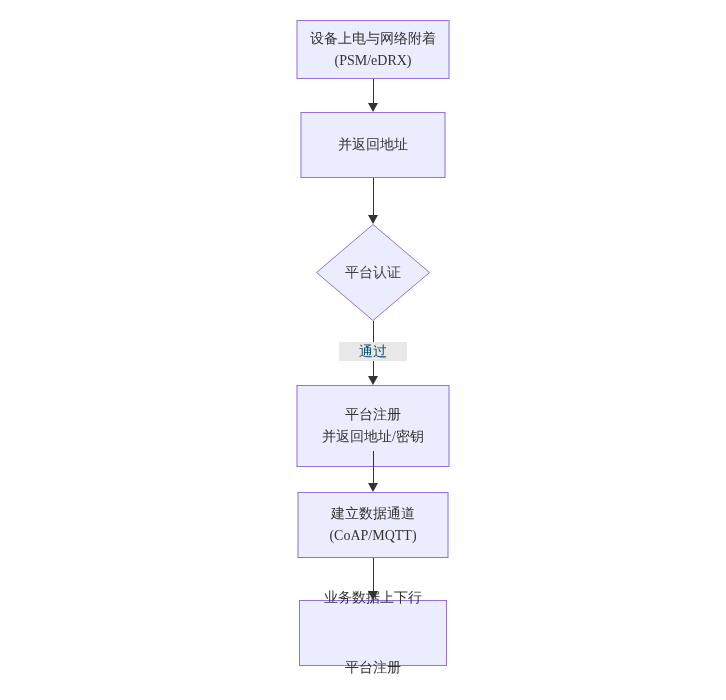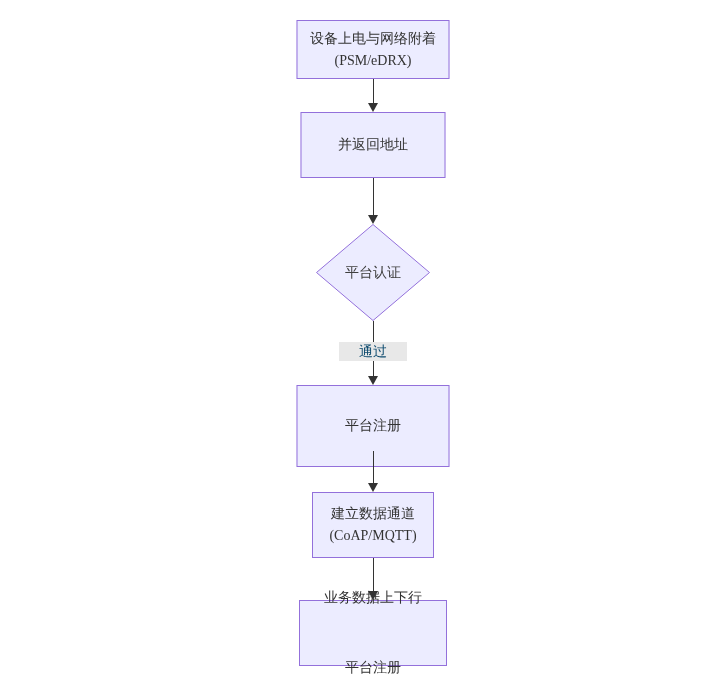--- a/index.html
+++ b/index.html
@@ -119,28 +119,29 @@
   </div>
 
   <div class="edge" style="top:321px; height:64px;">
     <div class="shaft"></div>
     <div class="head"></div>
     <div class="edge-label">通过</div>
   </div>
 
   <div class="node" style="top:385px; width:153px; height:82px;">
     <div>平台注册</div>
+    <div>并返回地址/密钥</div>
   </div>
 
   <div class="edge" style="top:451px; height:41px;">
     <div class="shaft"></div>
     <div class="head"></div>
   </div>
 
-  <div class="node" style="top:492px; width:122px; height:66px;">
+  <div class="node" style="top:492px; width:151px; height:66px;">
     <div>建立数据通道</div>
     <div>(CoAP/MQTT)</div>
   </div>
 
   <div class="edge" style="top:558px; height:42px;">
     <div class="shaft"></div>
     <div class="head"></div>
   </div>
 
   <div class="node" style="top:600px; width:148px; height:66px;gap:48px;">

